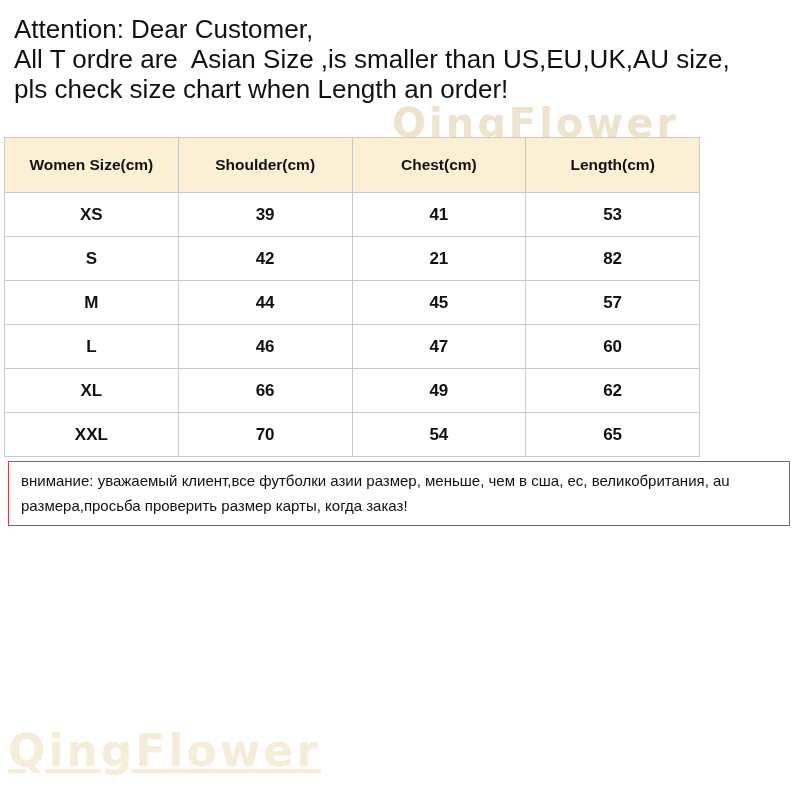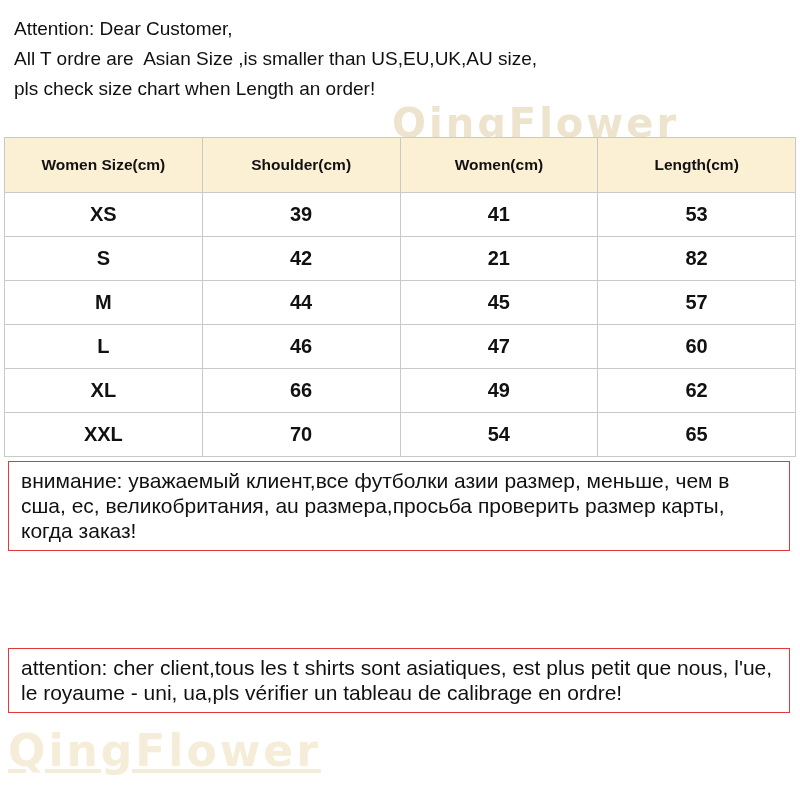--- a/index.html
+++ b/index.html
@@ -23,21 +23,21 @@
   }
 
   
   .attention-block {
     position: absolute;
     left: 14px;
     top: 14px;
     width: 770px;
   }
   .attention-line {
-    font-size: 19px;
+    font-size: 26px;
     line-height: 30px;
     color: #111111;
     white-space: pre;
   }
 
   
   .watermark {
     position: absolute;
     font-family: "DejaVu Sans", sans-serif;
     font-weight: bold;
@@ -58,29 +58,29 @@
     top: 725px;
     font-size: 44px;
     color: #f6edd9;
   }
 
   
   .size-table {
     position: absolute;
     left: 4px;
     top: 137px;
-    width: 792px;
+    width: 696px;
     border-collapse: collapse;
     table-layout: fixed;
   }
   .size-table th,
   .size-table td {
     border: 1px solid #c9c9c9;
     text-align: center;
-    font-size: 20px;
+    font-size: 17px;
     font-weight: bold;
     color: #111111;
     height: 43px;
     padding: 0;
   }
   .size-table thead th {
     background: #fbefd4;
     height: 54px;
     font-size: 15.5px;
   }
@@ -93,21 +93,21 @@
     position: absolute;
     left: 8px;
     width: 782px;
     border: 1.6px solid #e23a3a;
     box-sizing: border-box;
     background: #ffffff;
     padding: 6px 10px 7px 12px;
   }
   .notice p {
     margin: 0;
-    font-size: 21px;
+    font-size: 15px;
     line-height: 25px;
     color: #111111;
   }
   .notice.ru { top: 461px; }
   .notice.es { top: 560px; }
   .notice.fr { top: 648px; }
 </style>
 </head>
 <body>
 
@@ -119,21 +119,21 @@
     <div class="attention-line">Attention: Dear Customer,</div>
     <div class="attention-line">All T ordre are  Asian Size ,is smaller than US,EU,UK,AU size,</div>
     <div class="attention-line">pls check size chart when Length an order!</div>
   </div>
 
   <table class="size-table">
     <thead>
       <tr>
         <th>Women Size(cm)</th>
         <th>Shoulder(cm)</th>
-        <th>Women(cm)</th>
+        <th>Chest(cm)</th>
         <th>Length(cm)</th>
       </tr>
     </thead>
     <tbody>
       <tr>
         <td>XS</td>
         <td>39</td>
         <td>41</td>
         <td>53</td>
       </tr>
@@ -168,19 +168,16 @@
         <td>65</td>
       </tr>
     </tbody>
   </table>
 
   <div class="notice ru">
     <p>внимание: уважаемый клиент,все футболки азии размер, меньше, чем в сша, ес, великобритания, au размера,просьба проверить размер карты, когда заказ!</p>
   </div>
 
 
-  <div class="notice fr">
-    <p>attention: cher client,tous les t shirts sont asiatiques, est plus petit que nous, l'ue, le royaume - uni, ua,pls vérifier un tableau de calibrage en ordre!</p>
-  </div>
 
   <div class="watermark bottom">QingFlower</div>
 
 </div>
 
 </body></html>

